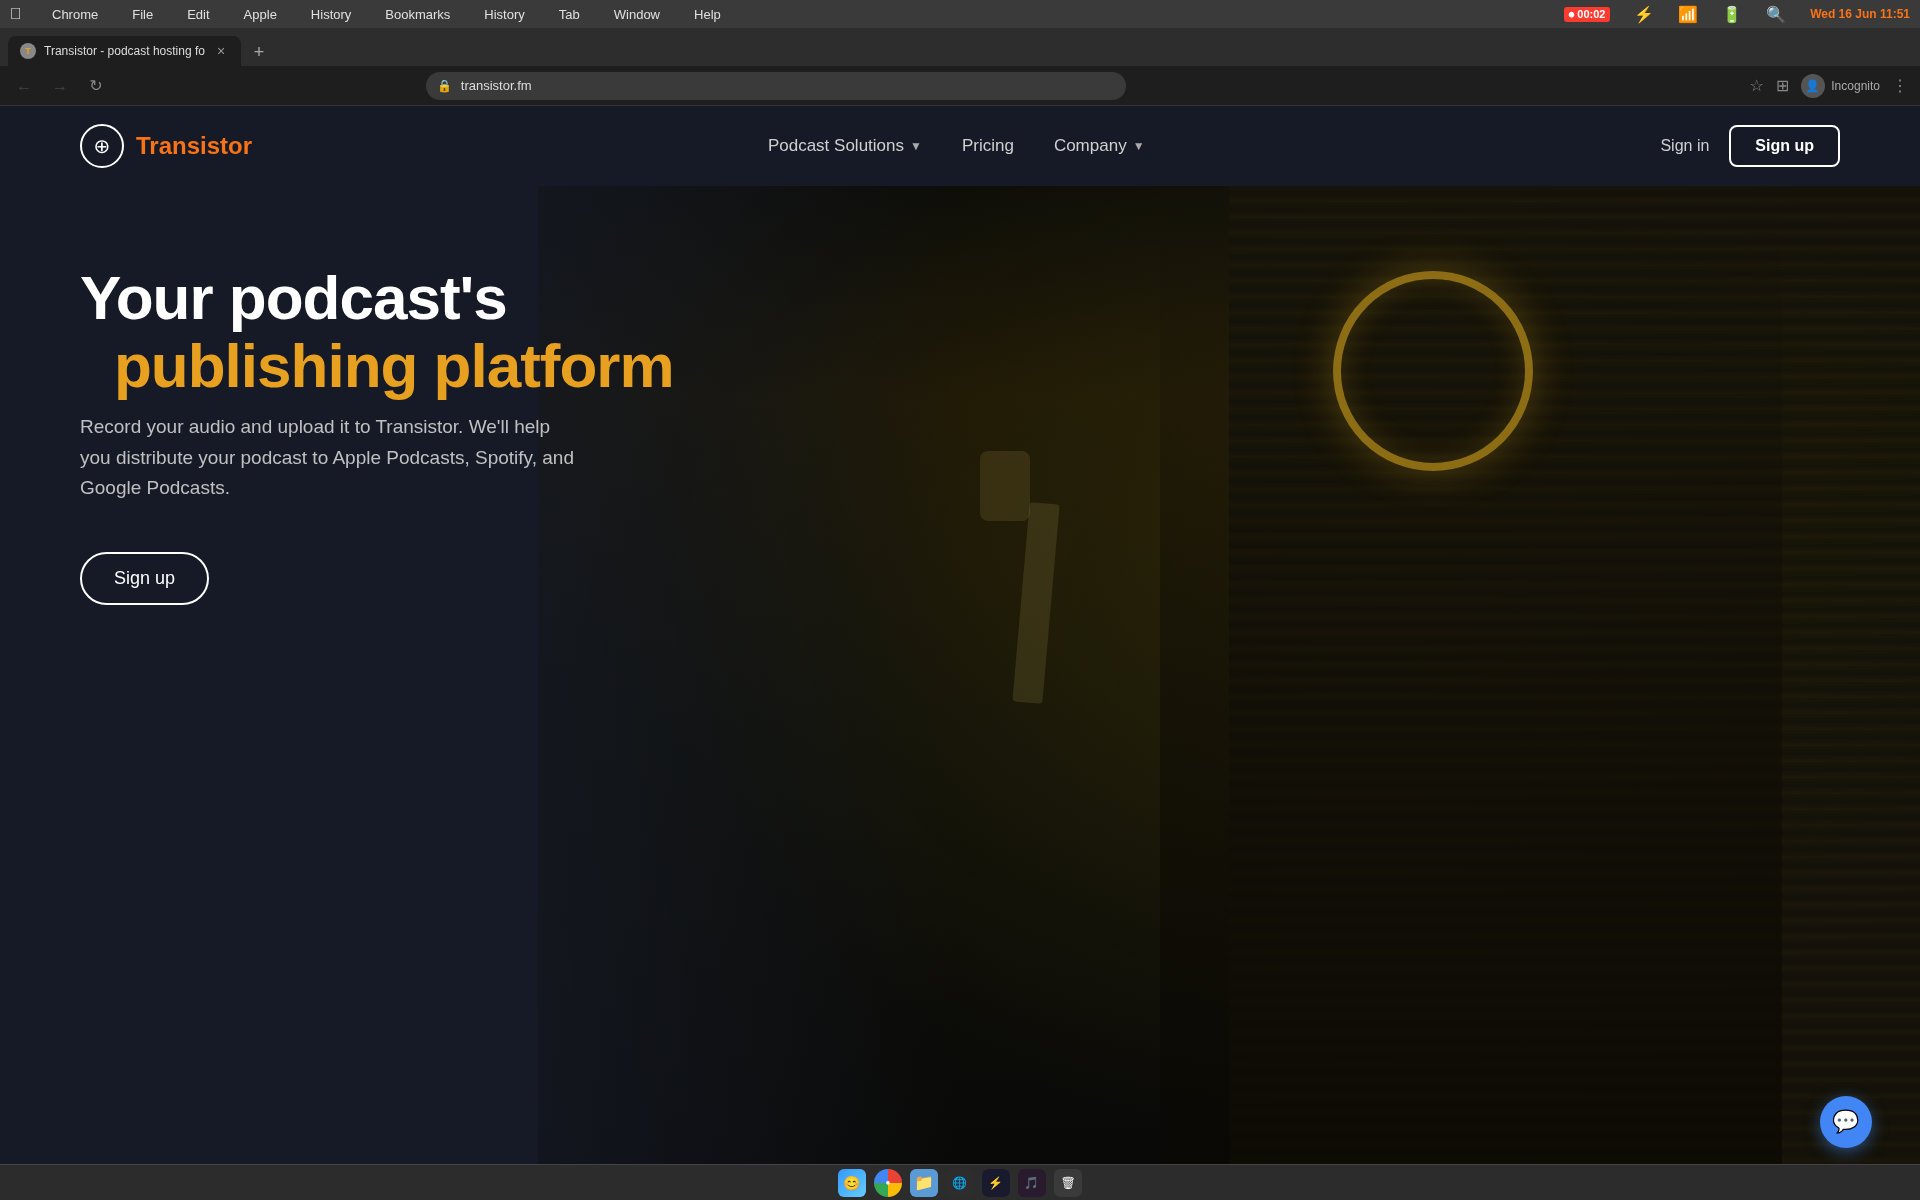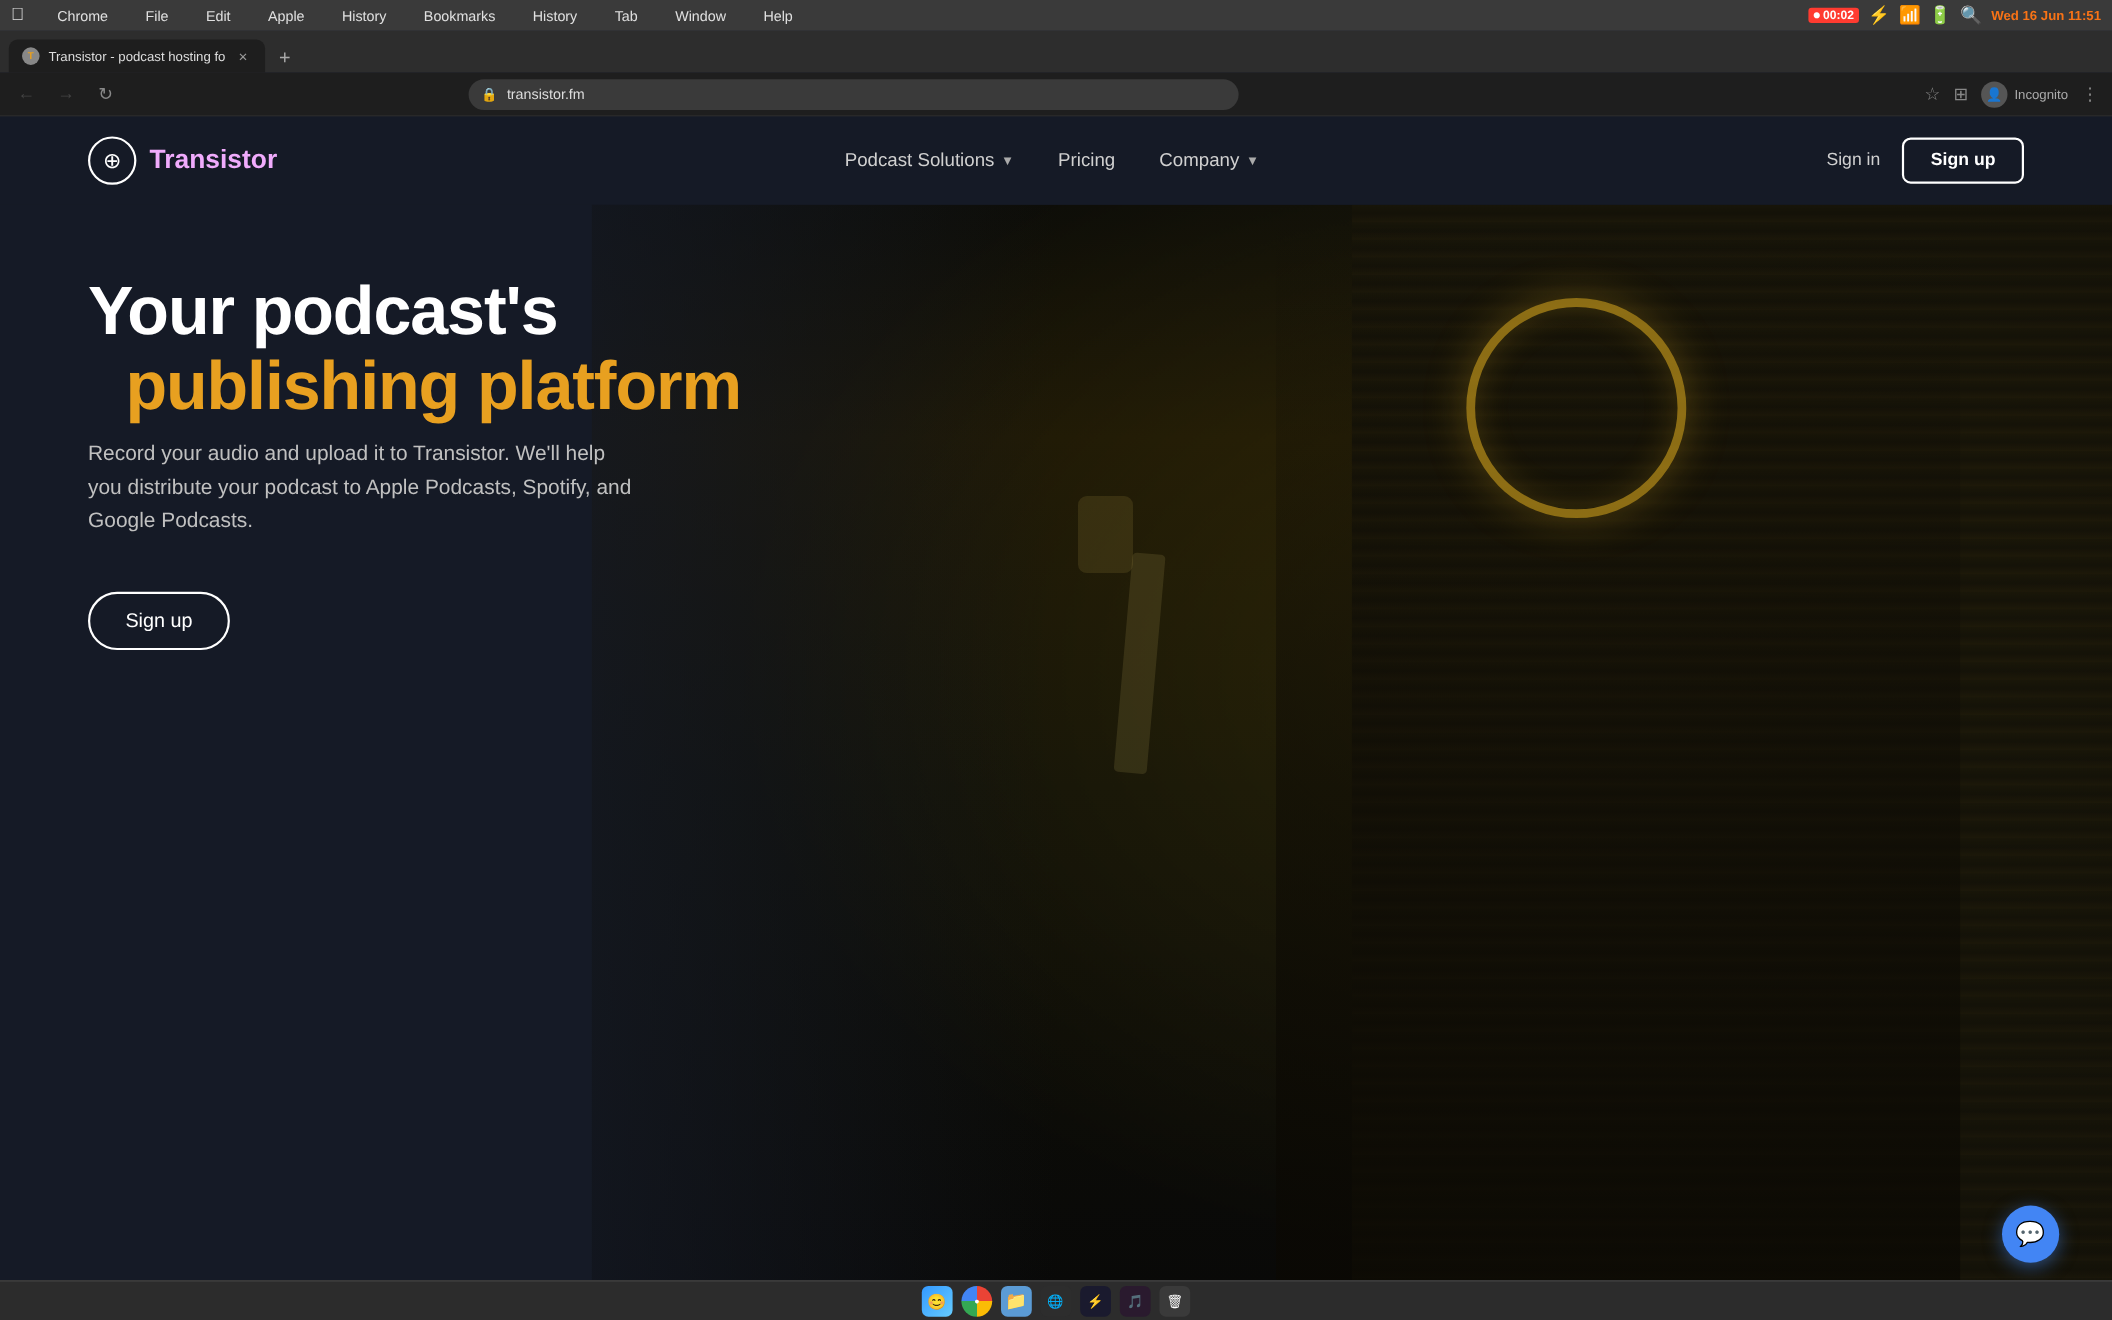--- a/index.html
+++ b/index.html
@@ -199,21 +199,21 @@
       border-radius: 50%;
       display: flex;
       align-items: center;
       justify-content: center;
       font-size: 20px;
       font-weight: 300;
     }
     .logo-text {
       font-size: 24px;
       font-weight: 600;
-      color: #f0abfc;
+      color: #f97316;
     }
     .nav-links {
       display: flex;
       align-items: center;
       gap: 40px;
       margin: 0 auto;
     }
     .nav-link {
       display: flex;
       align-items: center;
@@ -312,21 +312,21 @@
       top: 0;
       width: 50%;
       height: 100%;
       background: linear-gradient(90deg, #151a26 40%, transparent 100%);
       z-index: 2;
     }
 
     .hero-content {
       position: absolute;
       left: 80px;
-      top: 64px;
+      top: 78px;
       z-index: 5;
       max-width: 660px;
     }
     .hero-title-white {
       font-size: 62px;
       font-weight: 700;
       color: white;
       line-height: 1.1;
       letter-spacing: -1px;
     }
@@ -407,21 +407,21 @@
 
     
     .sys-time {
       color: #f97316;
       font-size: 12px;
       font-weight: 700;
     }
     .sys-icons {
       display: flex;
       align-items: center;
-      gap: 8px;
+      gap: 24px;
       color: #e0e0e0;
     }
   </style>
 </head>
 <body>
 
 <div class="titlebar-top">
   <span class="titlebar-apple"></span>
   <div class="titlebar-menu">
     <span>Chrome</span>

